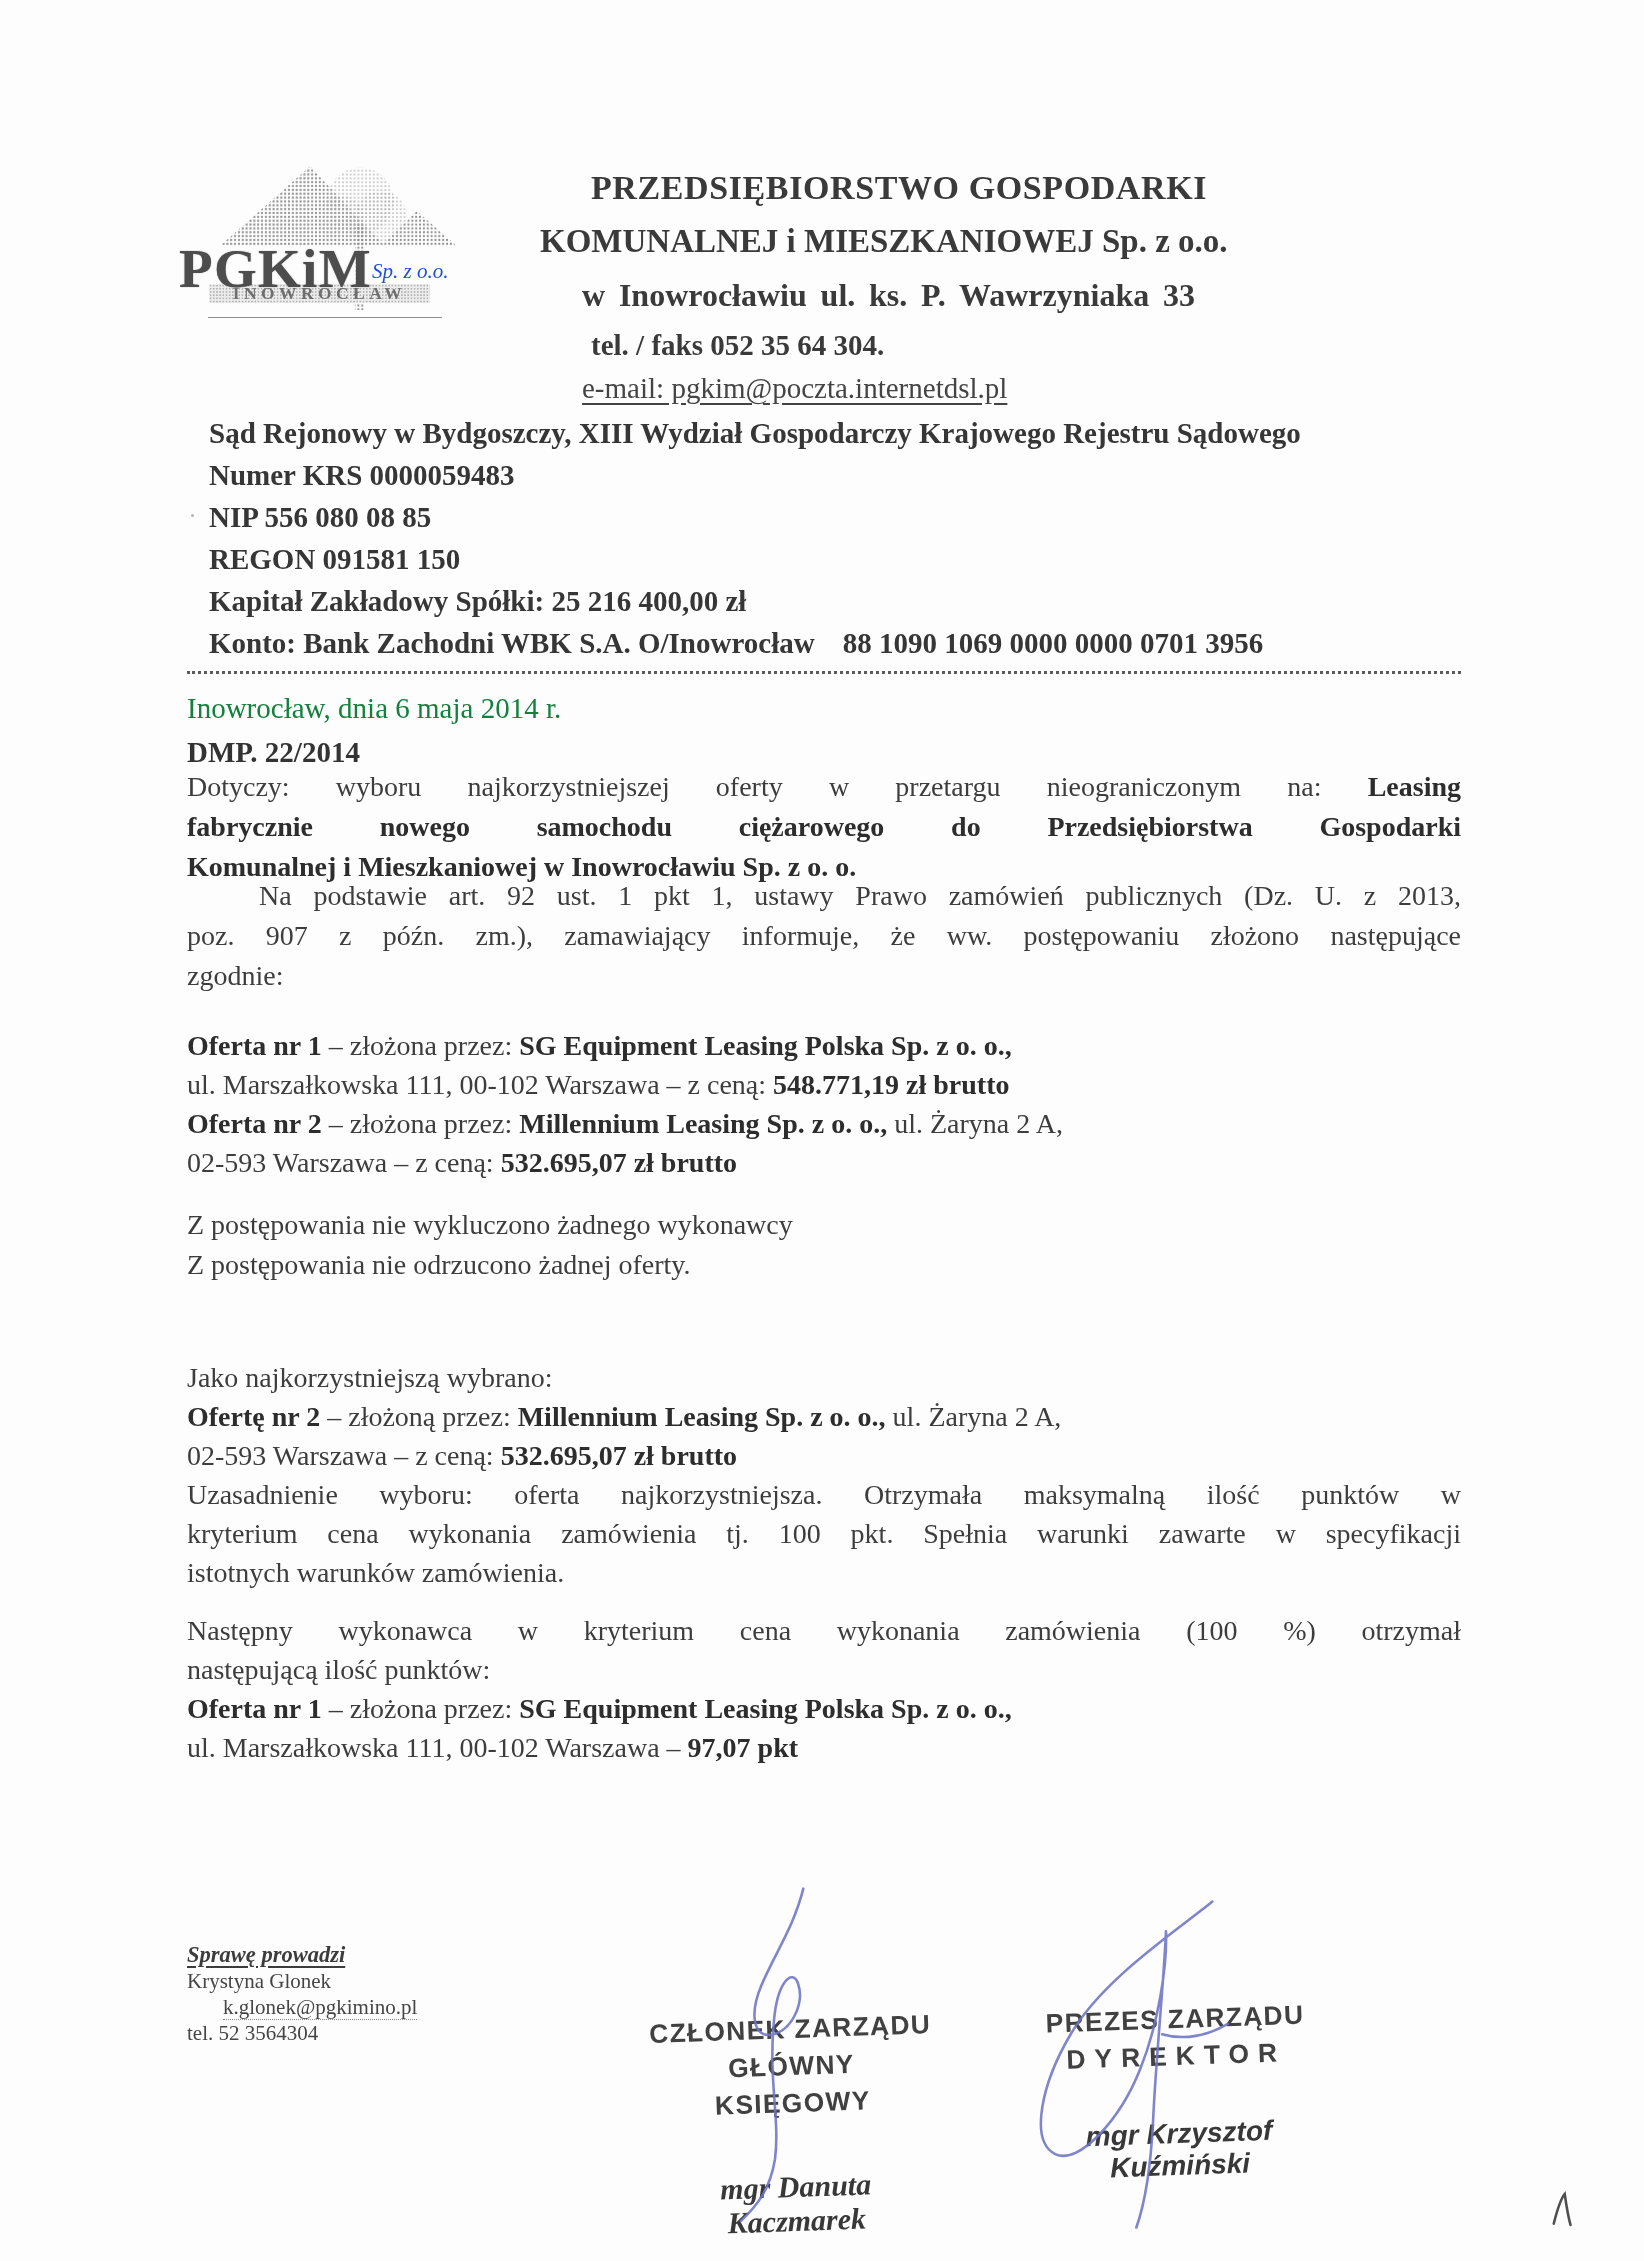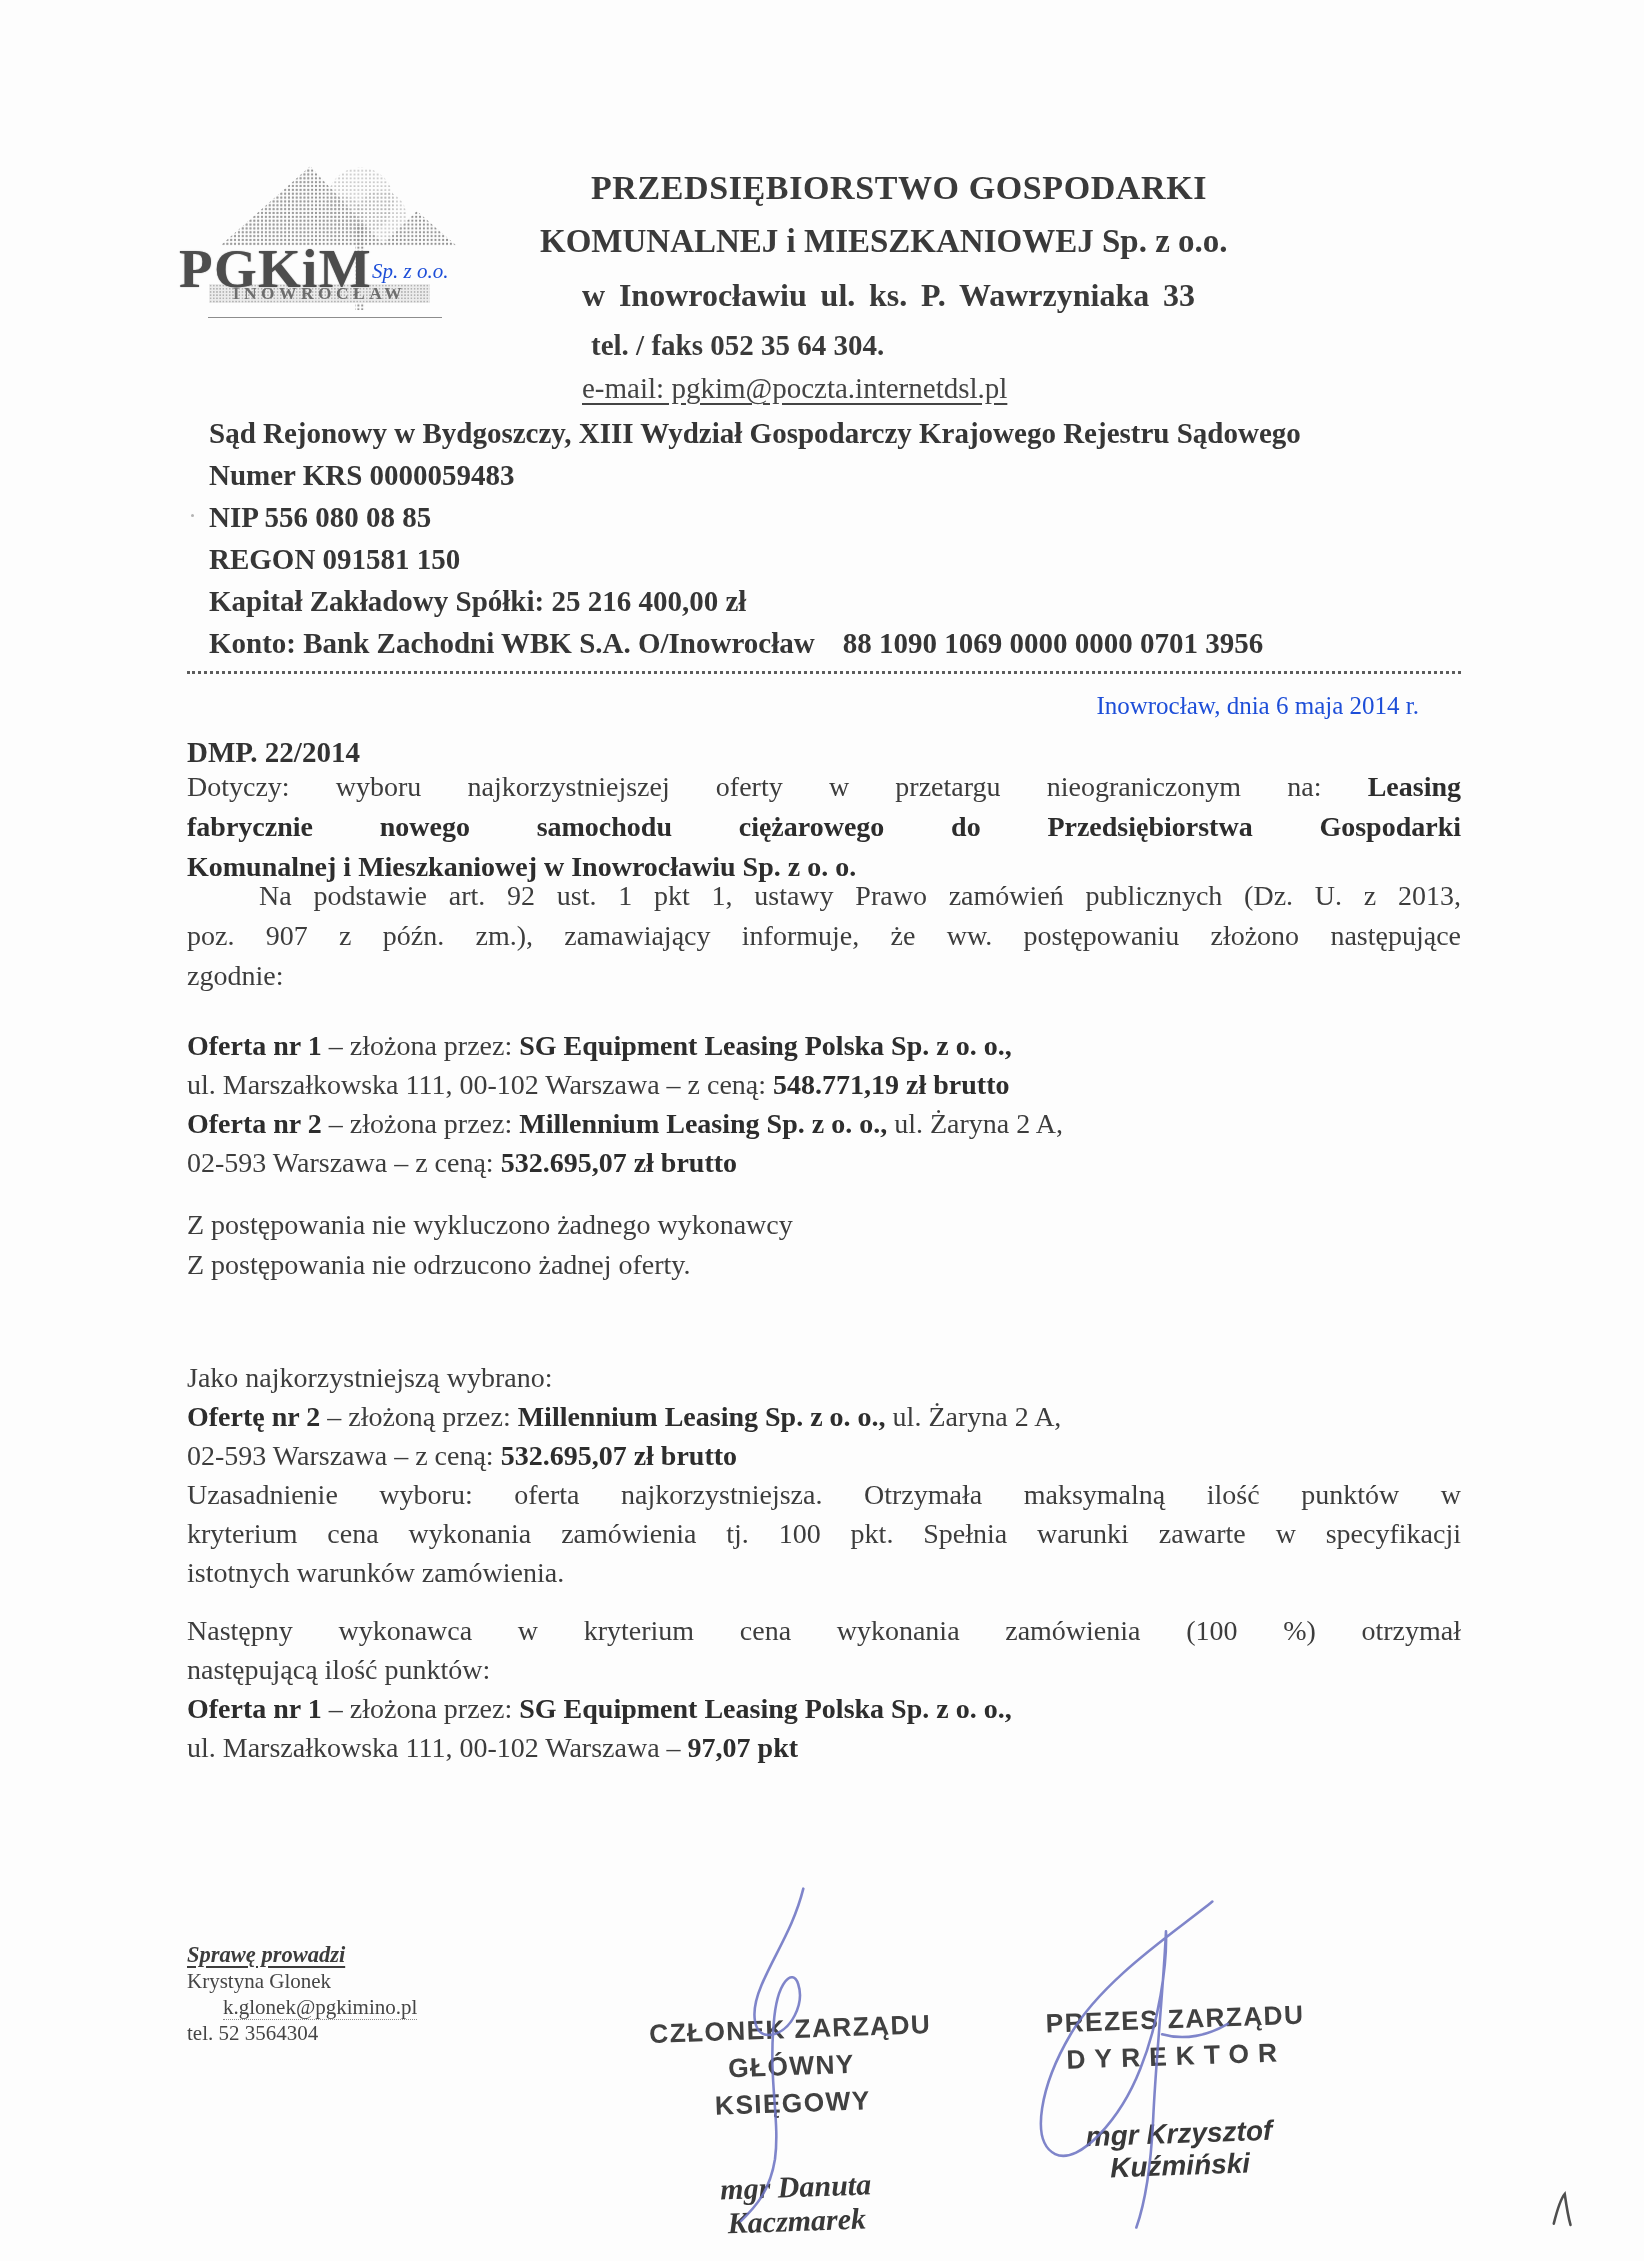--- a/index.html
+++ b/index.html
@@ -35,22 +35,22 @@
   .h4{left:591px;top:329px;font-size:29px;}
   .h5{left:582px;top:372px;font-size:29px;font-weight:400;color:#444;
       text-decoration:underline;text-underline-offset:4.5px;}
   
   .registry{position:absolute;left:187px;top:412px;width:1282px;margin-left:22px;}
   .registry .rline{font-weight:700;font-size:29px;line-height:42px;color:#363636;white-space:nowrap;}
   .acct-num{display:inline-block;margin-left:28px;}
   .nip-dot{position:absolute;left:-18px;top:102px;width:3.2px;height:3.2px;border-radius:50%;background:#b3b3b3;}
   
   .dots{position:absolute;left:187px;top:671px;width:1274px;height:0;border-top:3.2px dotted #5c5c5c;}
-  .dateline{position:absolute;left:187px;top:692px;width:1232px;text-align:right;
-            font-size:25px;color:#1d4ed8;white-space:nowrap;}
+  .dateline{position:absolute;left:187px;top:692px;width:1232px;
+            font-size:29px;color:#15803d;white-space:nowrap;}
   .reference{position:absolute;left:187px;top:736px;font-weight:700;font-size:29px;color:#333;}
   
   .ln{font-size:28px;line-height:40px;color:#3d3d3d;white-space:nowrap;}
   .ln .b{font-weight:700;color:#2d2d2d;}
   .blk{position:absolute;left:187px;width:1274px;}
   .jst{white-space:normal;text-align:justify;text-align-last:justify;}
   .indent{text-indent:72px;}
   .subject{top:767px;}
   .intro{top:876px;}
   .offers{top:1026px;}

